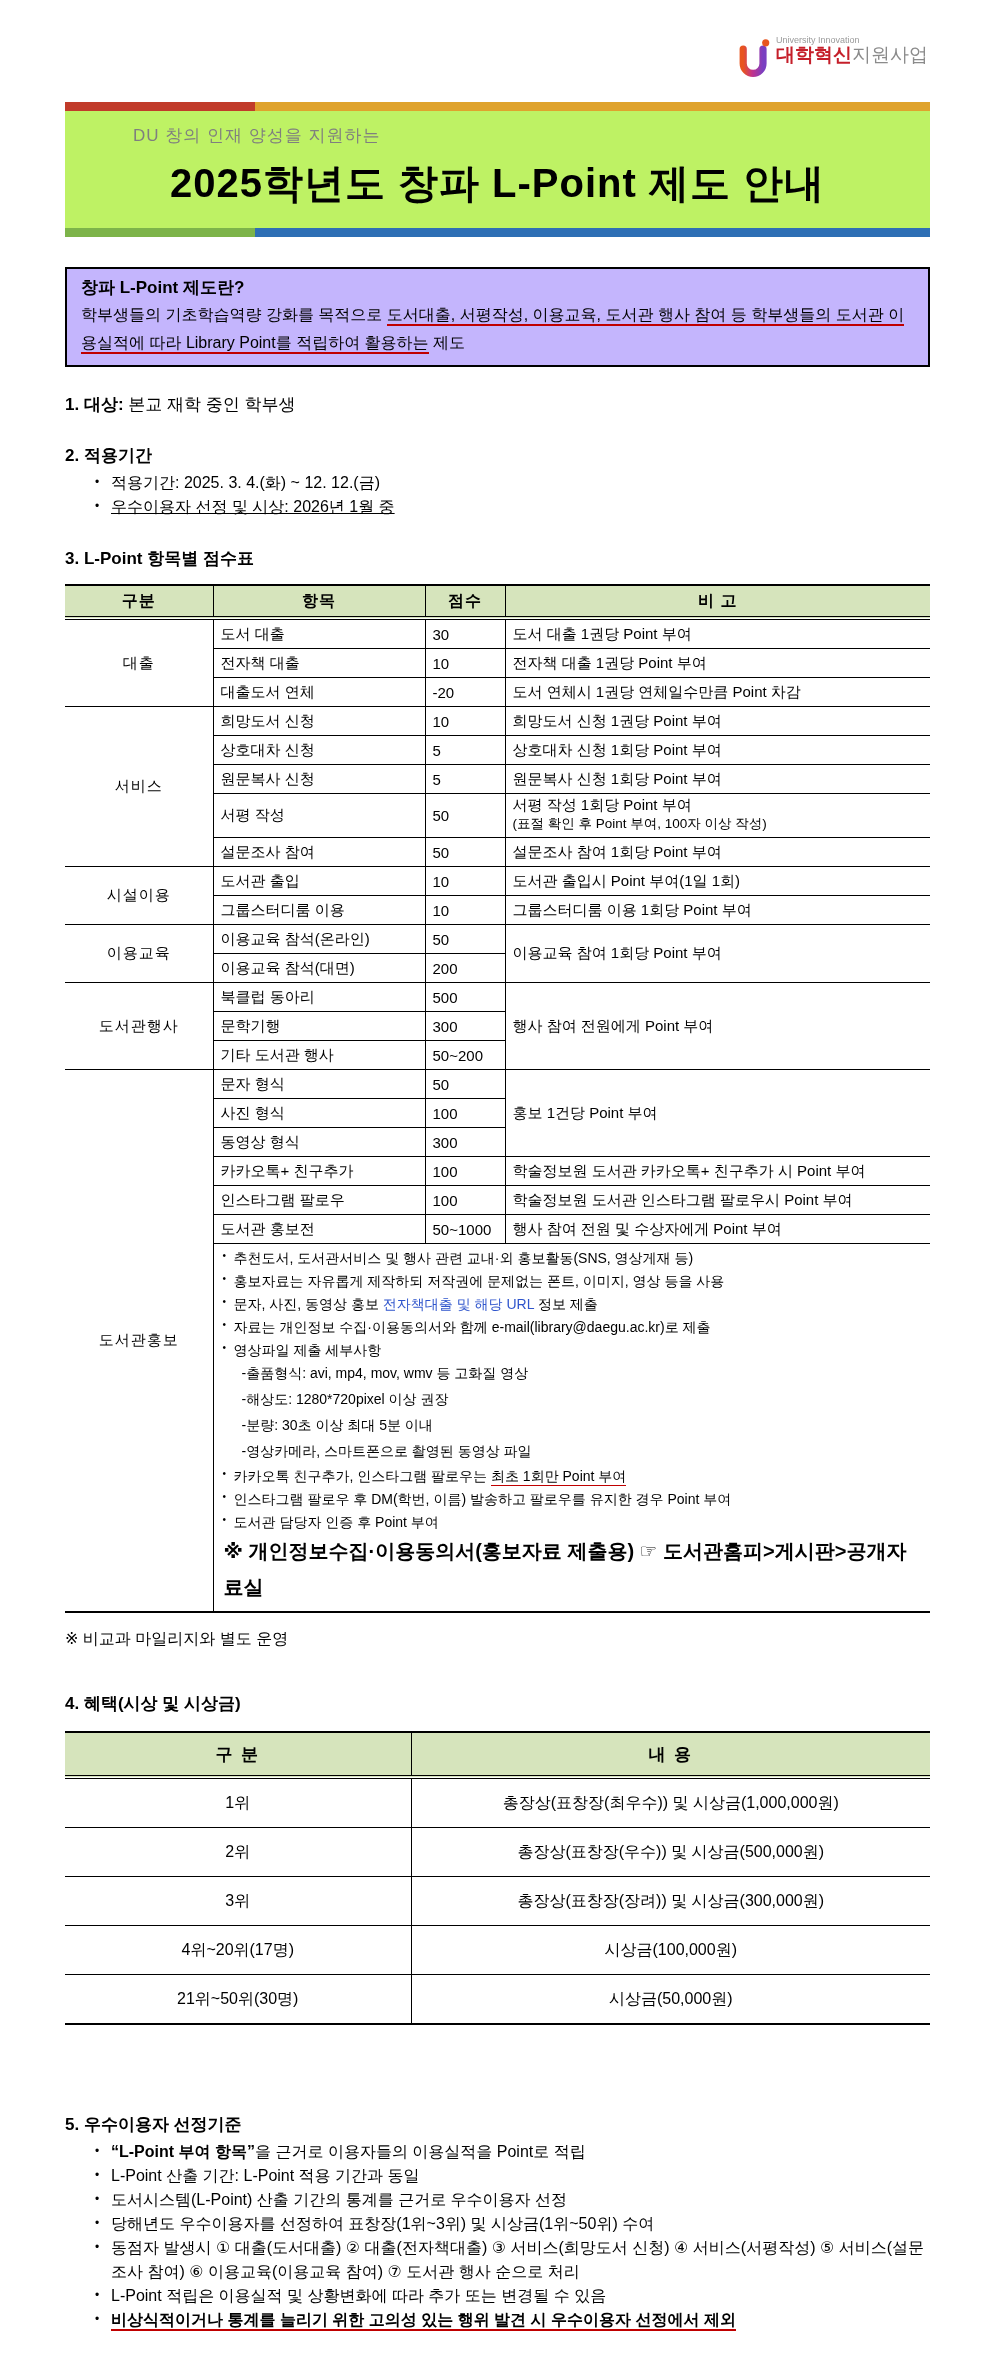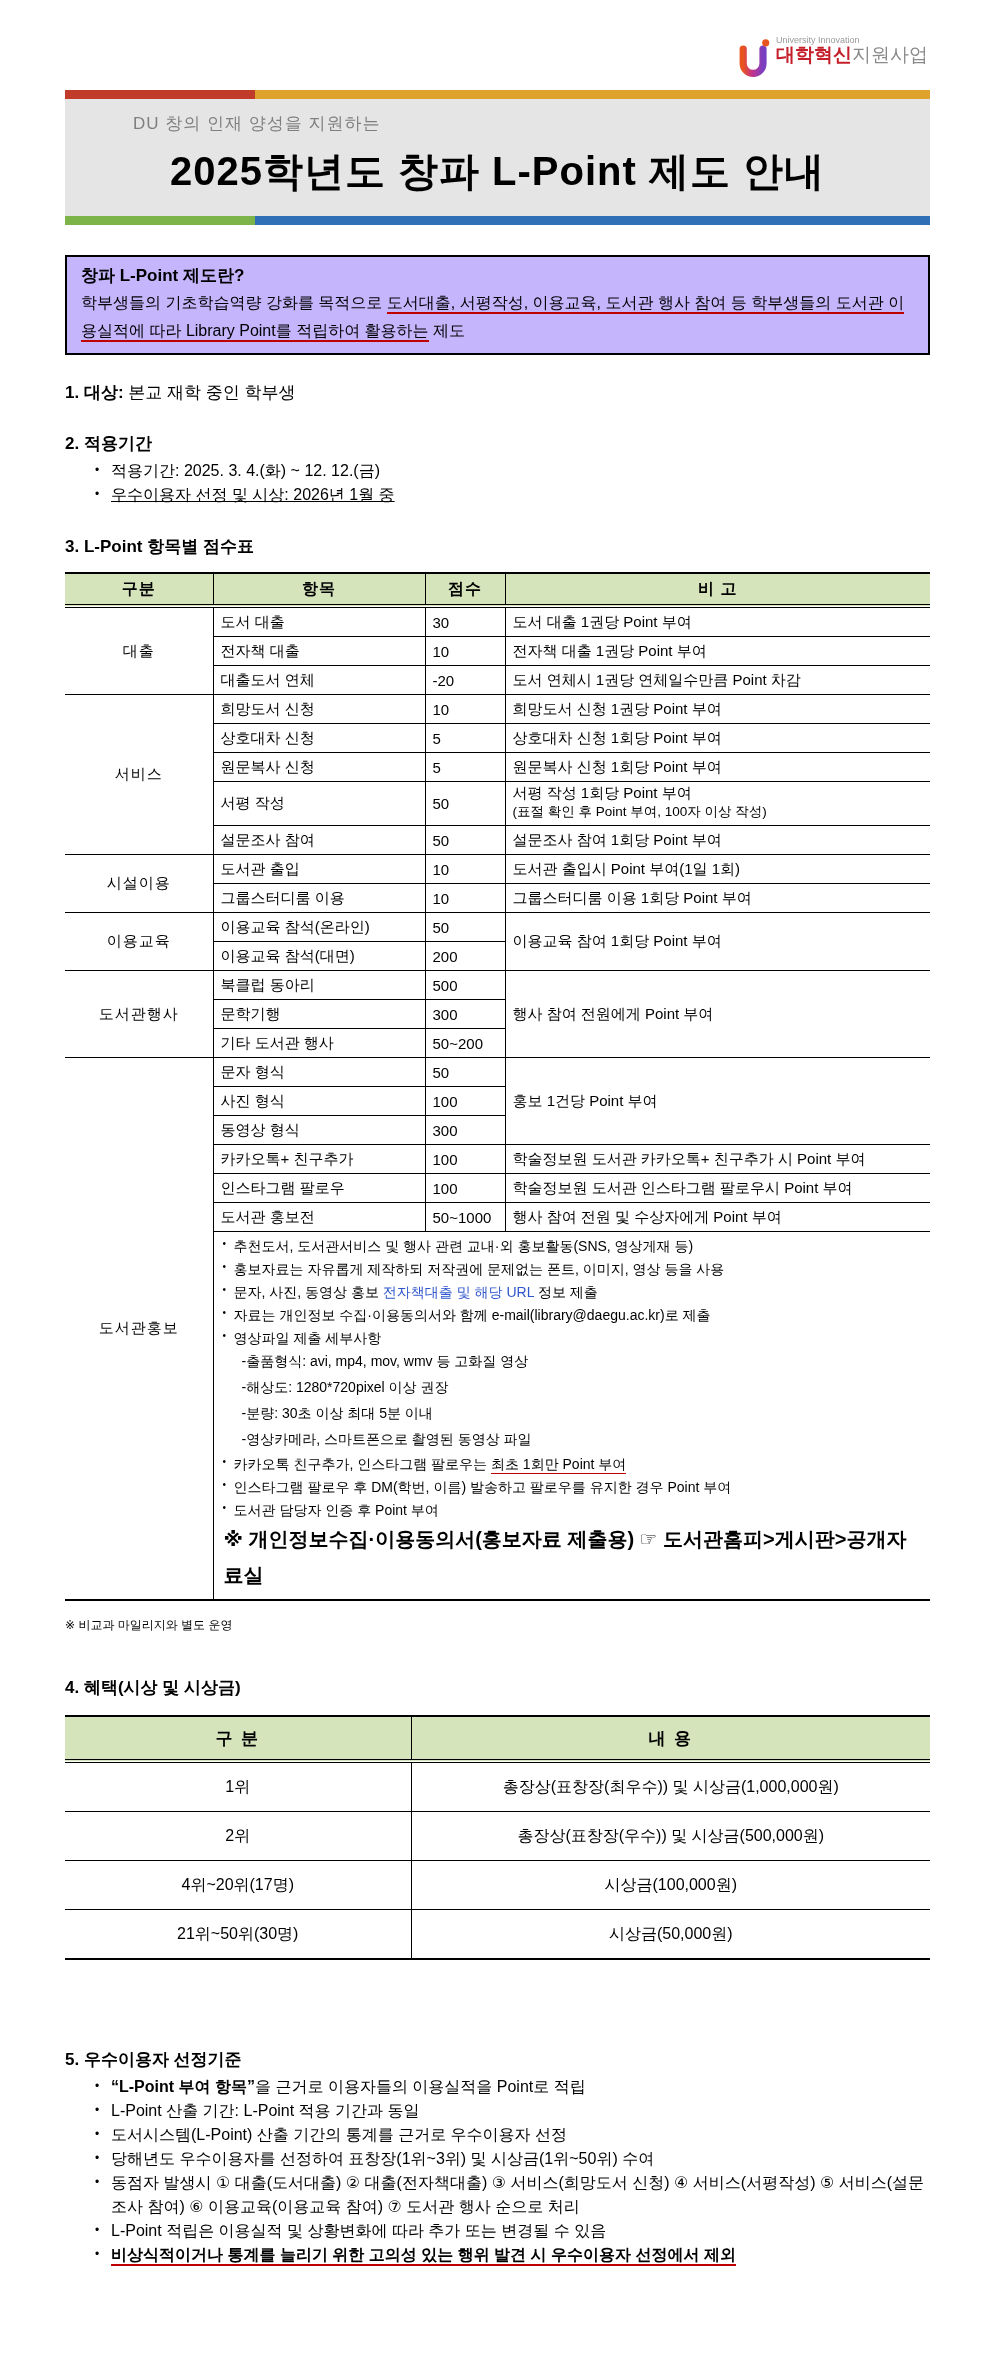--- a/index.html
+++ b/index.html
@@ -8,21 +8,21 @@
 
   
   .logo-row{display:flex;justify-content:flex-end;align-items:flex-start;gap:4px;height:54px;margin-right:2px;}
   .logo-texts{line-height:1.05;padding-bottom:2px;}
   .logo-tagline{font-size:9px;color:#9a9a9a;display:block;}
   .logo-brand{font-size:19px;font-weight:bold;}
   .logo-brand .red{color:#c51f2a;}
   .logo-brand .gray{color:#8b8b8b;font-weight:normal;}
 
   
-  .banner{background:#e5e5e5;}
+  .banner{margin-top:12px;background:#bef264;}
   .bar-top{height:9px;background:linear-gradient(to right,#c13b2a 0 22%,#dfa32d 22%);}
   .bar-bottom{height:9px;background:linear-gradient(to right,#7db44a 0 22%,#2e6fb5 22%);}
   .banner-body{padding:13px 10px 17px;}
   .banner-subtitle{color:#7f7f7f;font-size:17px;padding-left:58px;letter-spacing:1px;}
   .banner-title{font-size:40px;font-weight:bold;text-align:center;margin-top:9px;letter-spacing:1px;}
 
   
   .intro{border:2px solid #000;background:#c4b5fd;margin-top:30px;padding:7px 14px 9px;}
   .intro-heading{font-weight:bold;font-size:17px;}
   .intro-text{font-size:16px;line-height:1.72;margin-top:2px;}
@@ -56,21 +56,21 @@
 
   
   td.notes{padding:3px 8px 6px;}
   .note-line{position:relative;padding-left:12px;font-size:14px;line-height:1.63;}
   .note-line::before{content:"•";position:absolute;left:1px;top:1px;font-size:10px;}
   .note-sub{font-size:14px;line-height:1.85;padding-left:20px;}
   .note-final{font-weight:bold;font-size:20px;line-height:1.8;padding-left:2px;}
   .blue-text{color:#2f55cc;}
   .red-u{border-bottom:1.5px solid #c00000;padding-bottom:1px;}
 
-  .table-footnote{margin-top:16px;font-size:12px;}
+  .table-footnote{margin-top:16px;font-size:16px;}
 
   
   .benefit-table{margin-top:16px;font-size:16px;}
   .benefit-table th{height:40px;font-size:17px;letter-spacing:2px;}
   .benefit-table td{height:46px;text-align:center;}
   .col-rank{width:40%;}
 
   .section5{margin-top:88px;}
 </style>
 </head>
@@ -291,20 +291,24 @@
     <tbody>
       <tr>
         <td>1위</td>
         <td>총장상(표창장(최우수)) 및 시상금(1,000,000원)</td>
       </tr>
       <tr>
         <td>2위</td>
         <td>총장상(표창장(우수)) 및 시상금(500,000원)</td>
       </tr>
       <tr>
+        <td>3위</td>
+        <td>총장상(표창장(장려)) 및 시상금(300,000원)</td>
+      </tr>
+      <tr>
         <td>4위~20위(17명)</td>
         <td>시상금(100,000원)</td>
       </tr>
       <tr>
         <td>21위~50위(30명)</td>
         <td>시상금(50,000원)</td>
       </tr>
     </tbody>
   </table>
 

